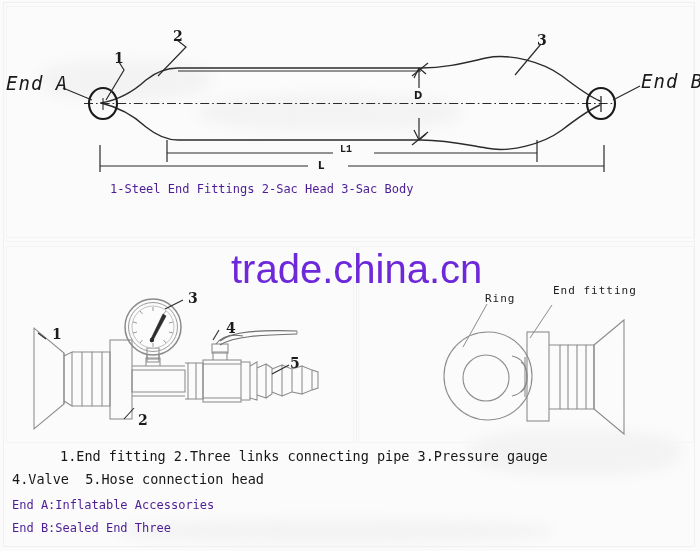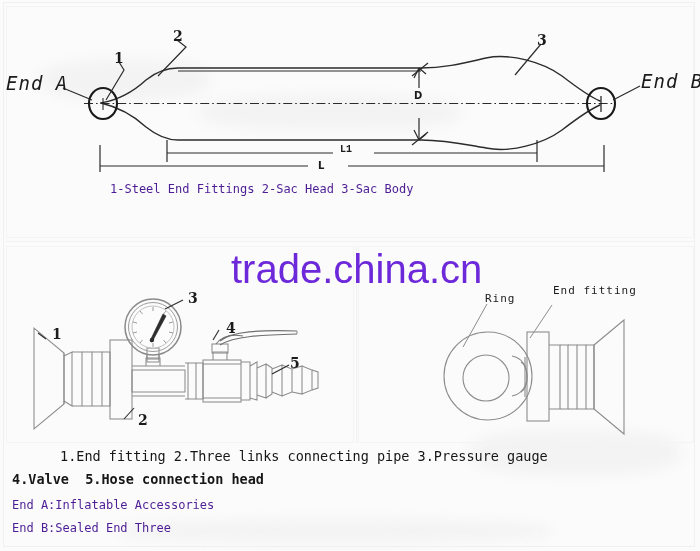--- a/index.html
+++ b/index.html
@@ -321,17 +321,17 @@
   <div class="txt num-label" style="left:52px; top:326px;">1</div>
   <div class="txt num-label" style="left:138px; top:412px;">2</div>
   <div class="txt num-label" style="left:188px; top:290px;">3</div>
   <div class="txt num-label" style="left:226px; top:320px;">4</div>
   <div class="txt num-label" style="left:290px; top:355px;">5</div>
 
   <div class="txt ring-label" style="left:485px; top:292px;">Ring</div>
   <div class="txt ring-label" style="left:553px; top:284px;">End fitting</div>
 
   <div class="txt caption-sm" style="left:12px; top:448px;margin-left:48px;">1.End fitting 2.Three links connecting pipe 3.Pressure gauge</div>
-  <div class="txt caption-sm" style="left:12px; top:471px;font-weight:bold;">4.Valve  5.Hose connection head</div>
+  <div class="txt caption-sm" style="left:12px; top:471px;">4.Valve  5.Hose connection head</div>
   <div class="txt caption" style="left:12px; top:498px;">End A:Inflatable Accessories</div>
   <div class="txt caption" style="left:12px; top:521px;">End B:Sealed End Three</div>
 
 </div>
 
 </body></html>

